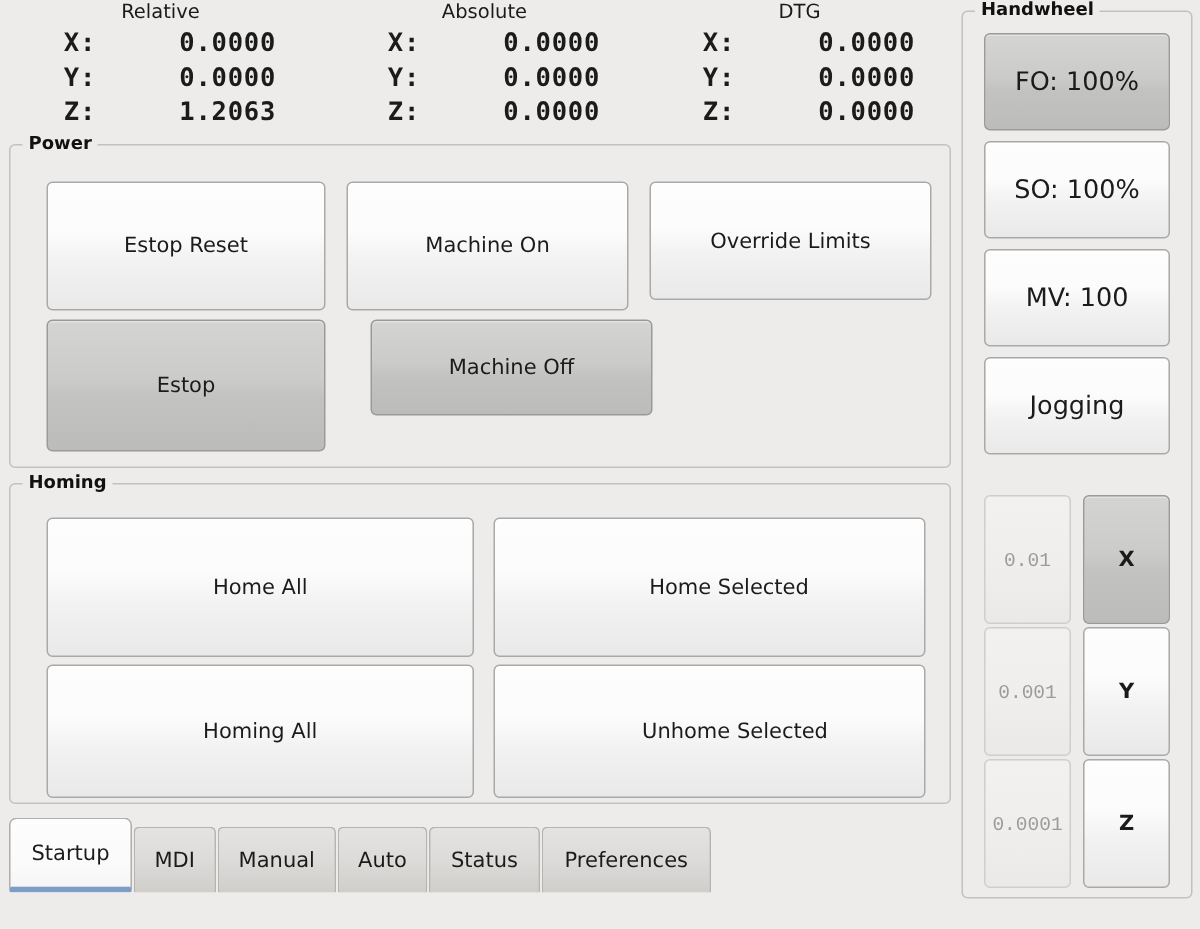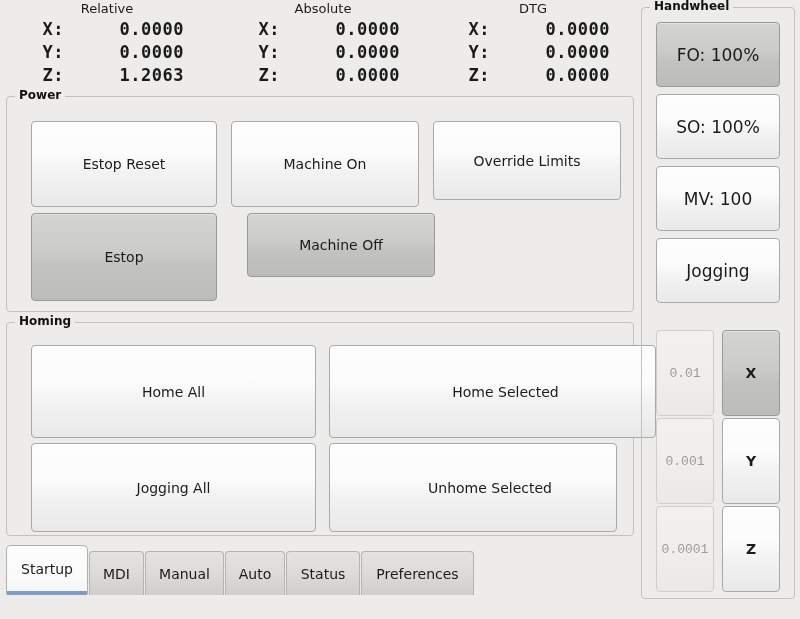--- a/index.html
+++ b/index.html
@@ -120,21 +120,21 @@
 
   
   #btn-estop-reset   { left: 24px;  top: 24px;  width: 186px; height: 86px; }
   #btn-machine-on    { left: 224px; top: 24px;  width: 188px; height: 86px; }
   #btn-override      { left: 426px; top: 24px;  width: 188px; height: 79px; }
   #btn-estop         { left: 24px;  top: 116px; width: 186px; height: 88px; }
   #btn-machine-off   { left: 240px; top: 116px; width: 188px; height: 64px; }
 
   
   #btn-home-all        { left: 24px;  top: 22px;  width: 285px; height: 93px; }
-  #btn-home-selected   { left: 322px; top: 22px;  width: 327px; height: 93px; padding-left: 26px; }
+  #btn-home-selected   { left: 322px; top: 22px;  width: 288px; height: 93px; padding-left: 26px; }
   #btn-unhome-all      { left: 24px;  top: 120px; width: 285px; height: 89px; }
   #btn-unhome-selected { left: 322px; top: 120px; width: 288px; height: 89px; padding-left: 34px; }
 
   
   .hw-mode { left: 14px; width: 124px; height: 65px; font-size: 17px; }
   #btn-fo { top: 14px; }
   #btn-so { top: 86px; }
   #btn-mv { top: 158px; }
   #btn-jog { top: 230px; }
 
@@ -248,21 +248,21 @@
   <div class="btn" id="btn-override">Override Limits</div>
   <div class="btn pressed" id="btn-estop">Estop</div>
   <div class="btn pressed" id="btn-machine-off">Machine Off</div>
 </div>
 
 <div class="groupbox" id="homing-group">
   <span class="gb-title">Homing</span>
 
   <div class="btn" id="btn-home-all">Home All</div>
   <div class="btn" id="btn-home-selected">Home Selected</div>
-  <div class="btn" id="btn-unhome-all">Jogging All</div>
+  <div class="btn" id="btn-unhome-all">Homing All</div>
   <div class="btn" id="btn-unhome-selected">Unhome Selected</div>
 </div>
 
 <div class="groupbox" id="handwheel-group">
   <span class="gb-title">Handwheel</span>
 
   <div class="btn hw-mode pressed" id="btn-fo">FO: 100%</div>
   <div class="btn hw-mode" id="btn-so">SO: 100%</div>
   <div class="btn hw-mode" id="btn-mv">MV: 100</div>
   <div class="btn hw-mode" id="btn-jog">Jogging</div>

